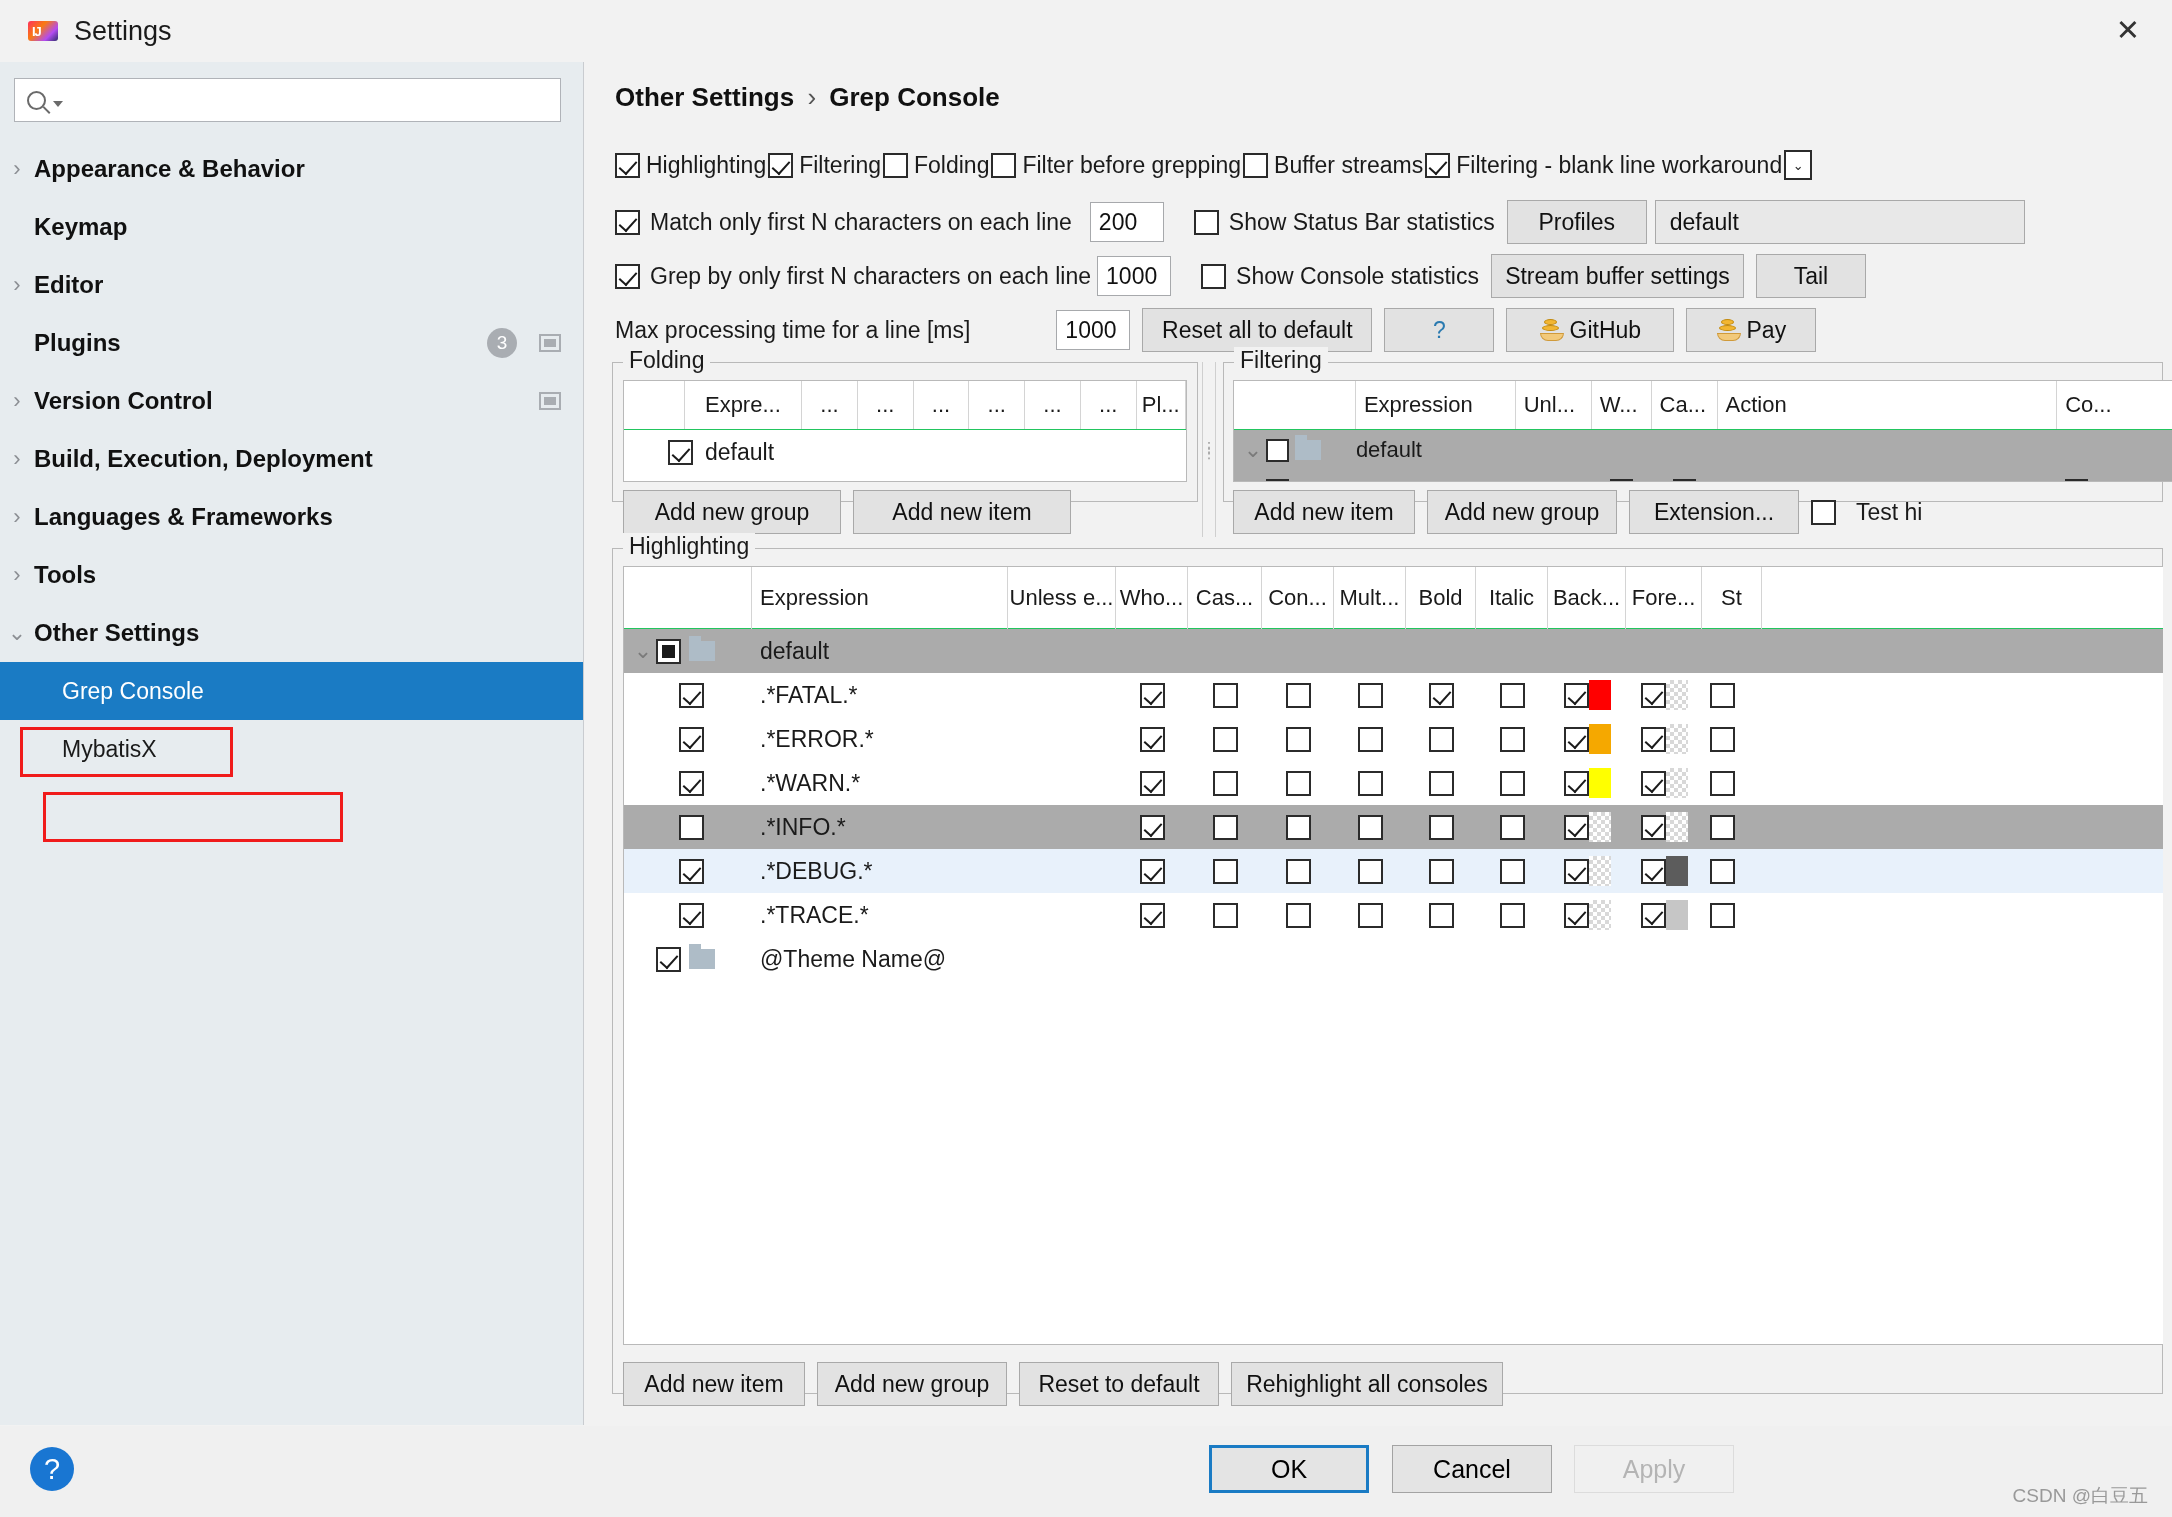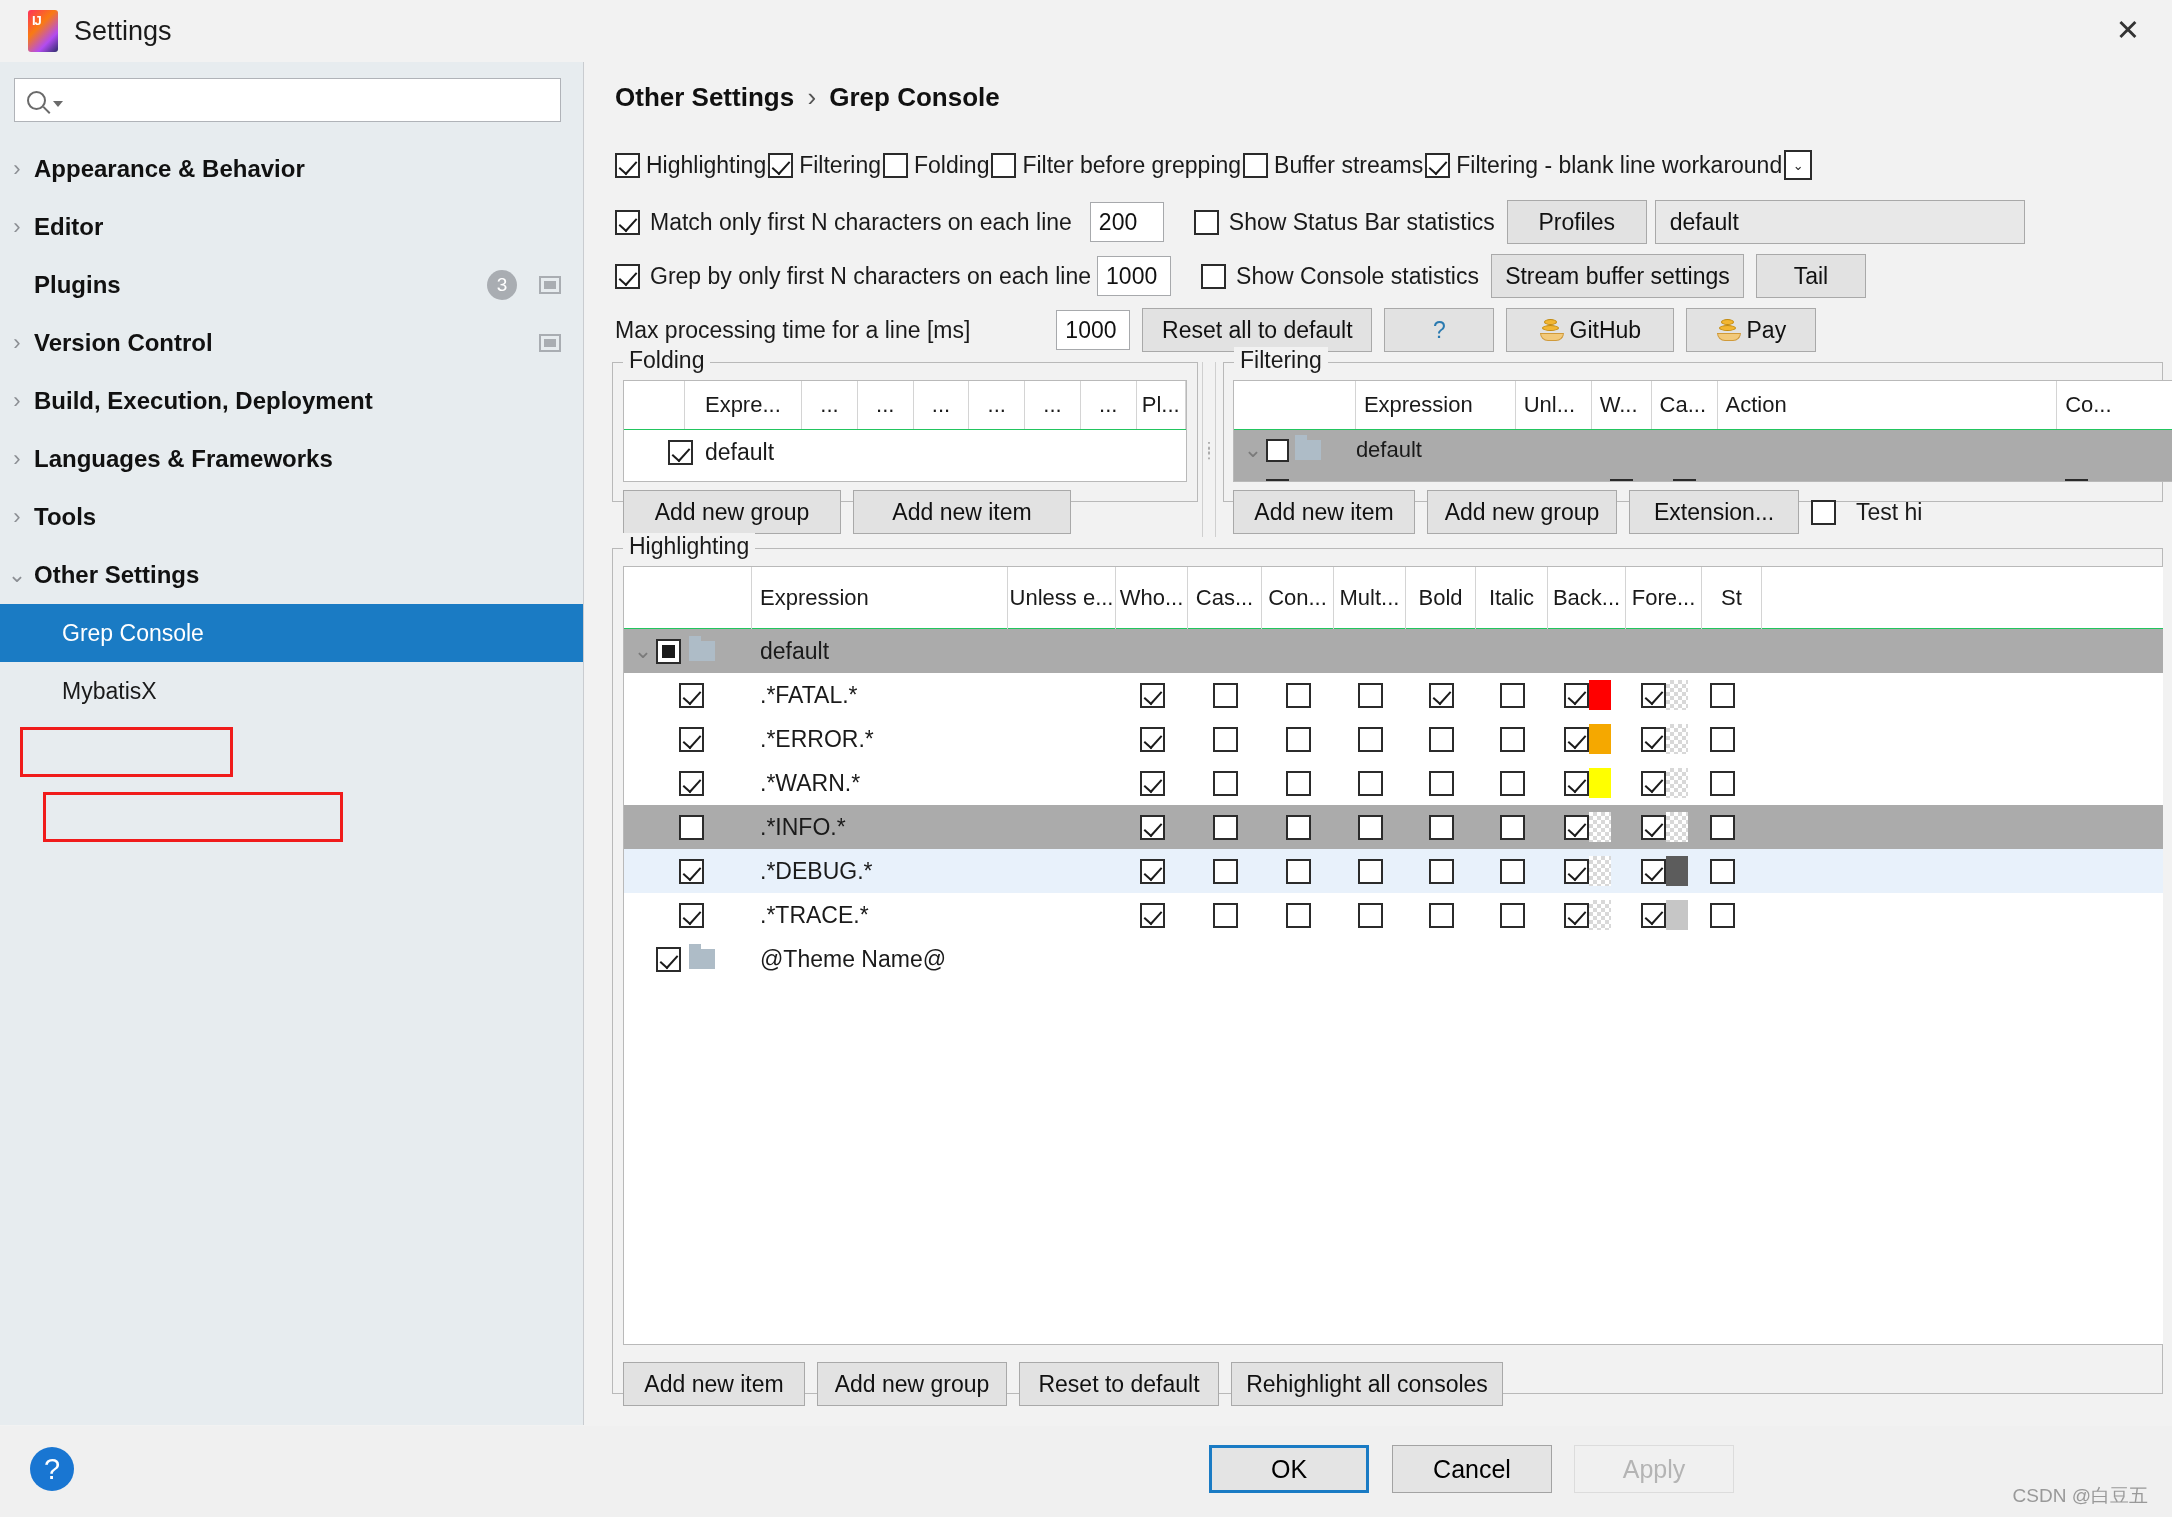--- a/index.html
+++ b/index.html
@@ -12,21 +12,21 @@
     position: relative;
   }
 
   
   #titlebar {
     position:absolute; left:0; top:0; width:2172px; height:62px;
     background:#f2f2f2;
     display:flex; align-items:center;
   }
   #ij-logo {
-    width:30px; height:42px; margin-left:28px; position:relative;
+    width:30px; height:20px; margin-left:28px; position:relative;
     background: linear-gradient(135deg,#fe315d 0%,#f97a12 38%,#b24cf0 72%,#2d2d6b 100%);
     border-radius:3px;
   }
   #ij-logo .ij-text {
     position:absolute; left:4px; top:3px; color:#fff;
     font-size:13px; font-weight:bold; font-family:"Liberation Sans",sans-serif;
     letter-spacing:-1px;
   }
   #win-title {
     margin-left:16px; font-size:27px; color:#1a1a1a; font-weight:400;
@@ -234,20 +234,24 @@
     <div id="search-box">
       <span class="mag"></span>
       <span class="mag-caret"></span>
       <input id="search-input" type="text" placeholder="" style="">
     </div>
   </div>
   <div id="nav-list">
       <div class="nav-row top">
         <span class="chev">›</span>
         <span class="label">Appearance &amp; Behavior</span>
+      </div>
+      <div class="nav-row top">
+        <span class="chev"></span>
+        <span class="label">Keymap</span>
       </div>
       <div class="nav-row top">
         <span class="chev">›</span>
         <span class="label">Editor</span>
       </div>
       <div class="nav-row top">
         <span class="chev"></span>
         <span class="label">Plugins</span>
         <span class="badge">3</span>
         <span class="winicon"></span>

